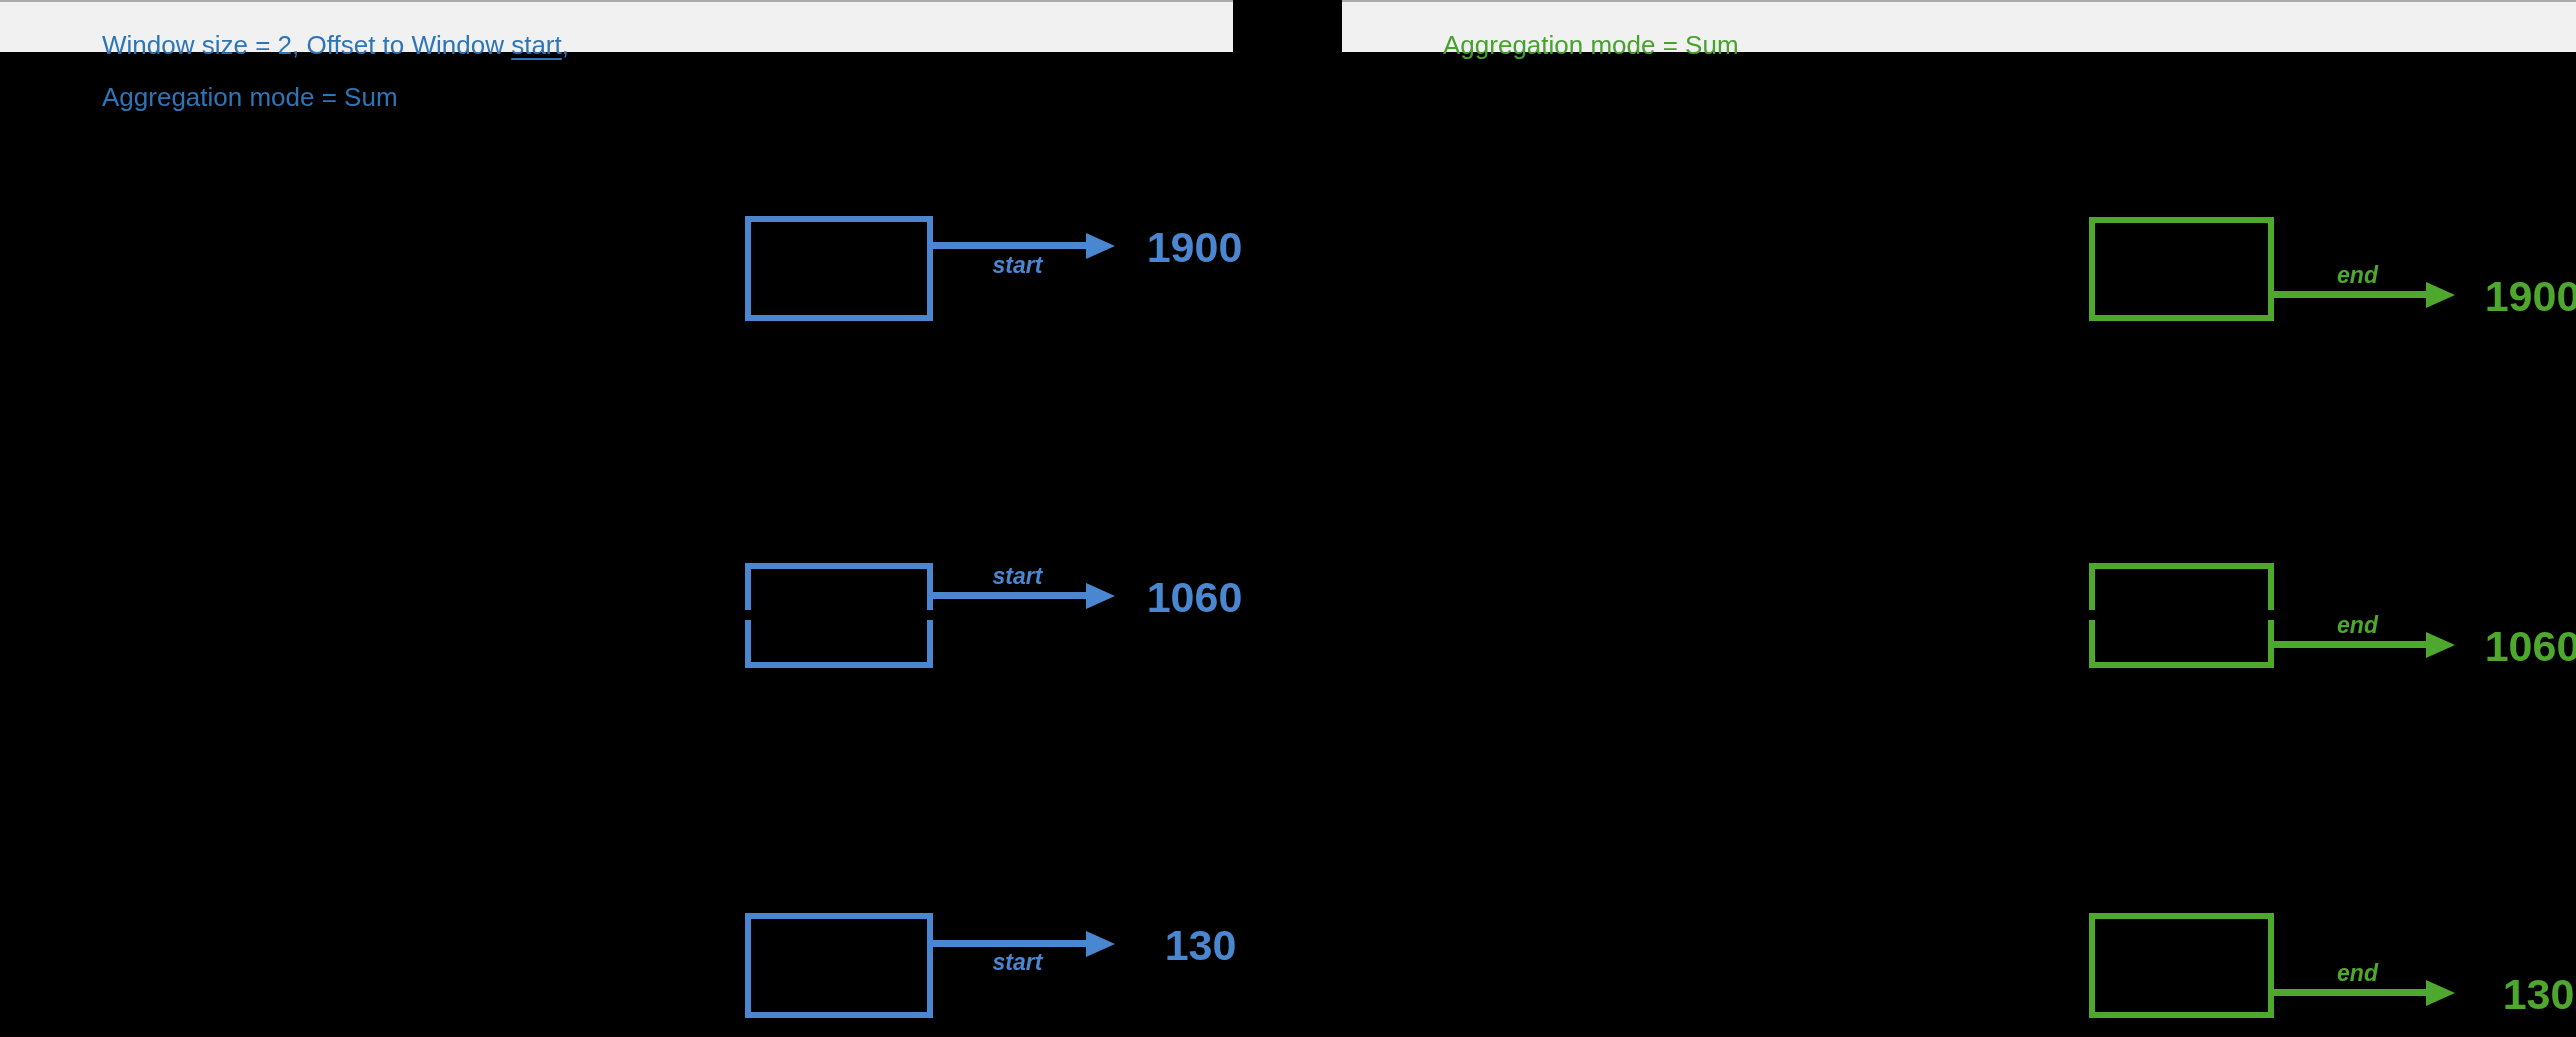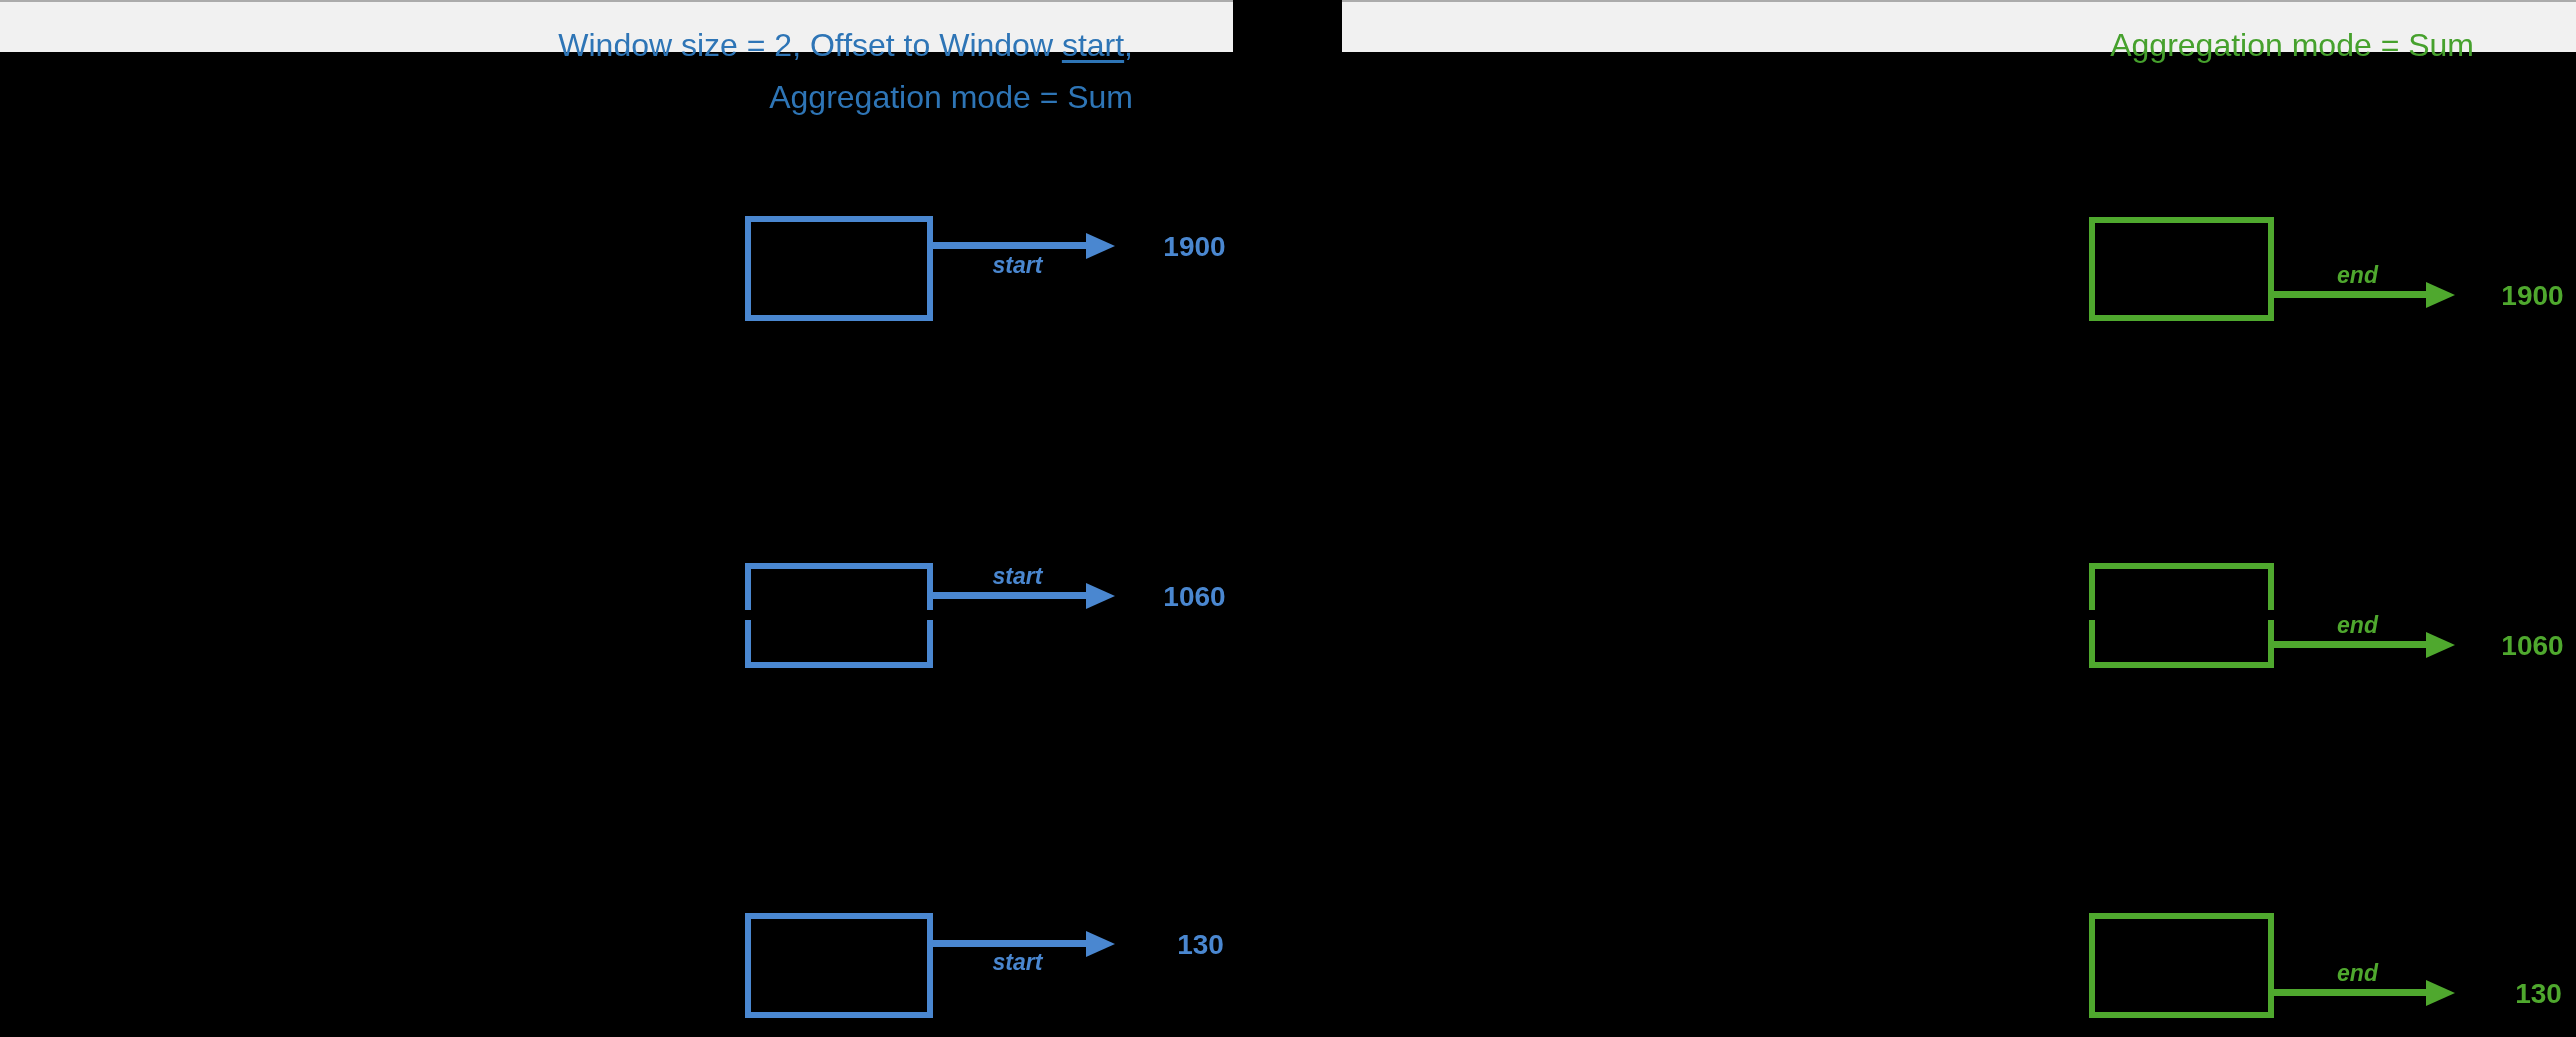--- a/index.html
+++ b/index.html
@@ -7,22 +7,22 @@
     position:relative;
     width:2576px;height:1038px;
     background:#000;
     overflow:hidden;
     font-family:"Liberation Sans",sans-serif;
   }
   .panel{position:absolute;inset:0;}
   .title{
     position:absolute;
     width:1031px;
-    text-align:right;
-    font-size:32px;
+    text-align:left;
+    font-size:26px;
     line-height:52px;
     font-weight:400;
     color:var(--title);
   }
   .title .u{text-decoration:underline;text-underline-offset:4.3px;}
   .stripe{
     position:absolute;
     height:50px;
     background:#F1F1F1;
     border-top:2.6px solid #ABABAB;
@@ -56,21 +56,21 @@
     text-align:center;
     font-size:23px;
     font-style:italic;
     font-weight:700;
     color:var(--shape);
   }
   .val{
     position:absolute;
     width:137px;
     text-align:center;
-    font-size:28px;
+    font-size:43px;
     line-height:36px;
     font-weight:700;
     color:var(--shape);
   }
 </style>
 </head>
 <body>
 
 <div id="canvas" style="background: rgb(0, 0, 0);">
 

